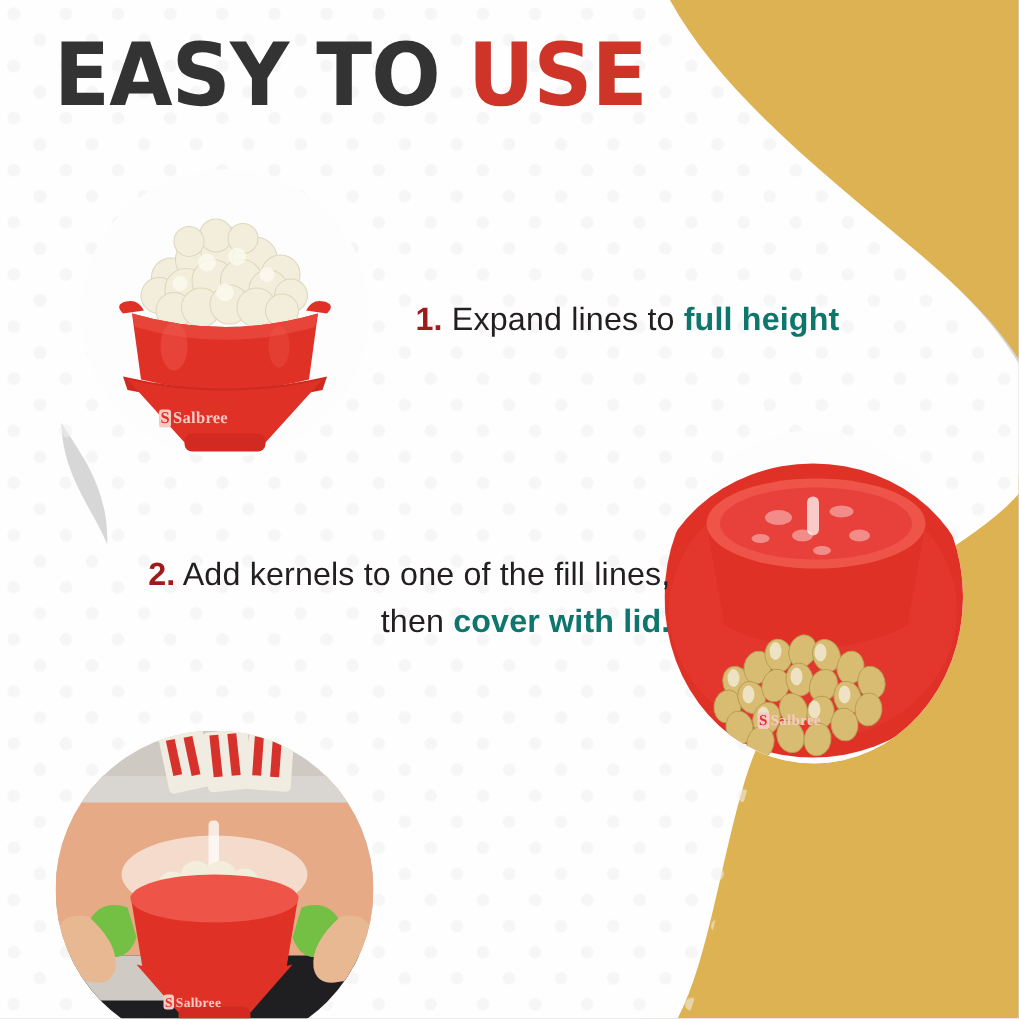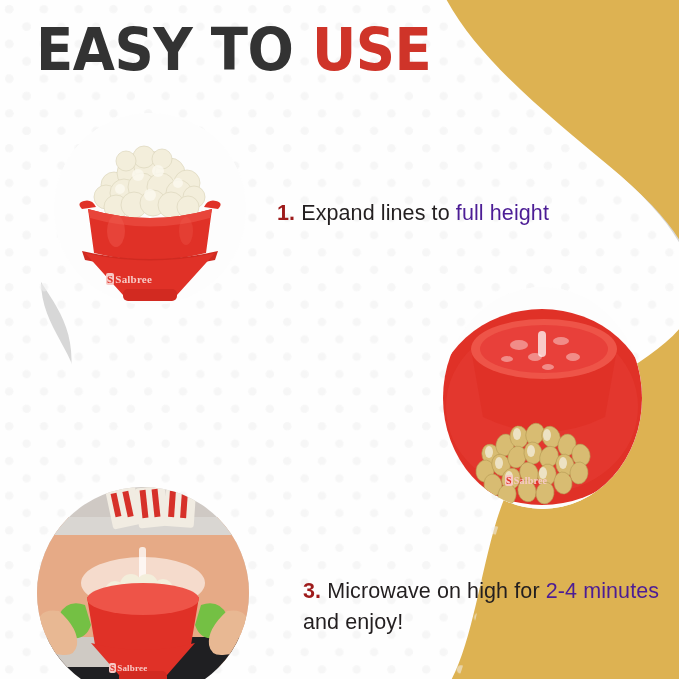--- a/index.html
+++ b/index.html
@@ -62,22 +62,22 @@
     line-height: 1.42;
     color: #231f20;
     font-weight: 400;
     letter-spacing: .1px;
   }
   .step .num {
     color: #9e1b1b;
     font-weight: 700;
   }
   .step .bold {
-    font-weight: 400;
-    color: #4c1d95;
+    font-weight: 700;
+    color: #0f766e;
   }
 
   #step1 { left: 277px; top: 198px; white-space: nowrap; }
   #step2 { left: 55px;  top: 368px; width: 392px; text-align: right; }
   #step3 { left: 303px; top: 576px; width: 360px; text-align: left; }
 
   
   .photo {
     position: absolute;
     border-radius: 50%;
@@ -342,19 +342,19 @@
     <div class="brand" style="left:72px; top:128px; font-size:9px;">
       <span class="slogo">S</span><span>Salbree</span>
     </div>
   </div>
 
   <div class="step" id="step1">
     <span class="num">1.</span>
     <span>Expand lines to </span><span class="bold">full height</span>
   </div>
 
-
-  <div class="step" id="step3">
-    <span class="num">3.</span>
-    <span>Microwave on high for </span><span class="bold">2-4 minutes</span><span> and enjoy!</span>
-  </div>
+  <div class="step" id="step2">
+    <span class="num">2.</span>
+    <span>Add kernels to one of the fill lines, then </span><span class="bold">cover with lid.</span>
+  </div>
+
 
 </div>
 
 </body></html>

